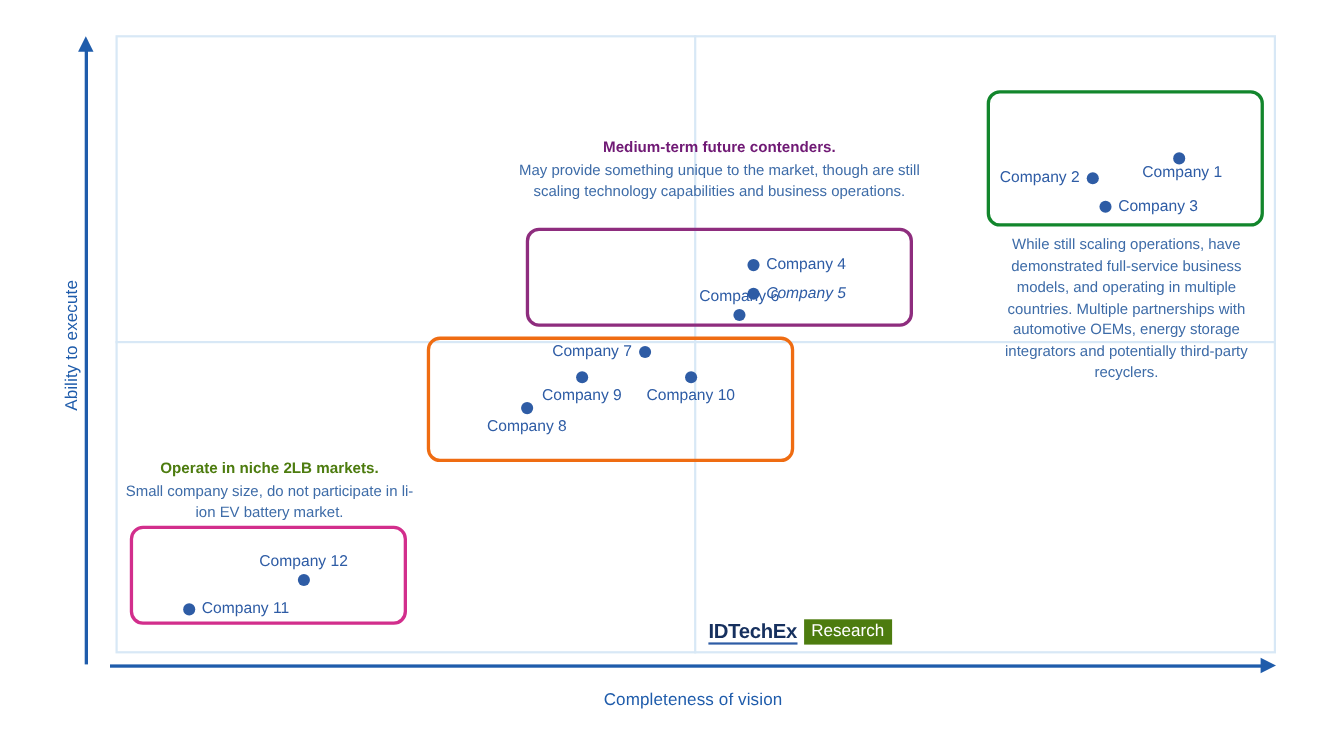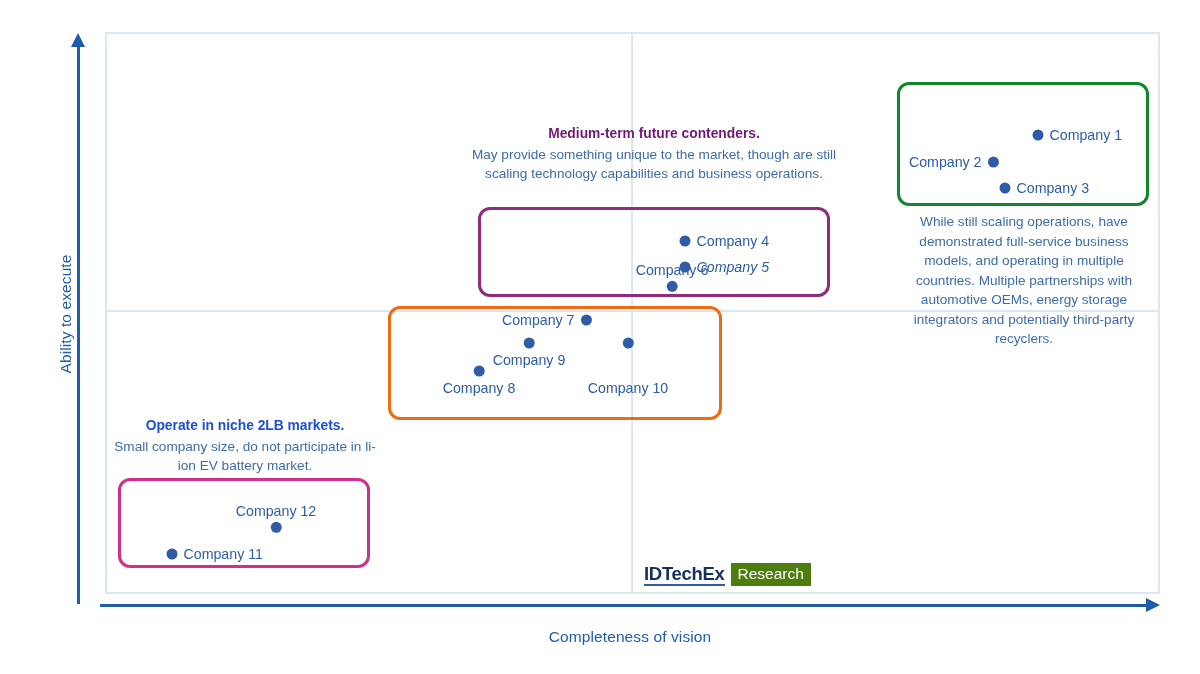--- a/index.html
+++ b/index.html
@@ -110,21 +110,21 @@
     font-size: 13.8px;
     margin-bottom: 1px;
   }
   .annot-medium  { left: 469px; top: 124px; width: 370px; }
   .annot-medium .headline { color: #701a75; }
   .annot-leaders { left: 895px; top: 212px; width: 258px; }
   .annot-leaders .headline { color: #12862c; }
   .annot-growth  { left: 378px; top: 432px; width: 356px; }
   .annot-growth .headline { color: #ef6c12; }
   .annot-niche   { left: 110px; top: 416px; width: 270px; }
-  .annot-niche .headline { color: #1d4ed8; }
+  .annot-niche .headline { color: #4d7c0f; }
 
   
   .dp {
     position: absolute;
     display: flex;
     align-items: center;
     white-space: nowrap;
   }
   .dp .dot {
     width: 11px; height: 11px;
@@ -219,21 +219,21 @@
   <div class="annot annot-leaders">
     <span>While still scaling operations, have demonstrated full-service business models, and operating in multiple countries. Multiple partnerships with automotive OEMs, energy storage integrators and potentially third-party recyclers.</span>
   </div>
 
 
   <div class="annot annot-niche">
     <span class="headline">Operate in niche 2LB markets.</span>
     <span>Small company size, do not participate in li-ion EV battery market.</span>
   </div>
 
-  <div class="dp lab-right" style="left:1038px; top:133px;">
+  <div class="dp lab-right" style="left:1038px; top:144px;flex-direction:column;">
     <span class="dot"></span>
     <span class="dp-label">Company 1</span>
   </div>
 
   <div class="dp lab-left anchor-right" style="left:993px; top:160px;">
     <span class="dot"></span>
     <span class="dp-label">Company 2</span>
   </div>
 
   <div class="dp lab-right" style="left:985px; top:186px;padding-left:20px;">
@@ -264,21 +264,21 @@
   <div class="dp lab-below" style="left:479px; top:371px;">
     <span class="dot"></span>
     <span class="dp-label">Company 8</span>
   </div>
 
   <div class="dp lab-below" style="left:529px; top:343px;">
     <span class="dot"></span>
     <span class="dp-label">Company 9</span>
   </div>
 
-  <div class="dp lab-below" style="left:628px; top:343px;gap:28px;">
+  <div class="dp lab-below" style="left:628px; top:343px;">
     <span class="dot"></span>
     <span class="dp-label">Company 10</span>
   </div>
 
   <div class="dp lab-right" style="left:172px; top:552px;">
     <span class="dot"></span>
     <span class="dp-label">Company 11</span>
   </div>
 
   <div class="dp lab-above" style="left:276px; top:533px;">

